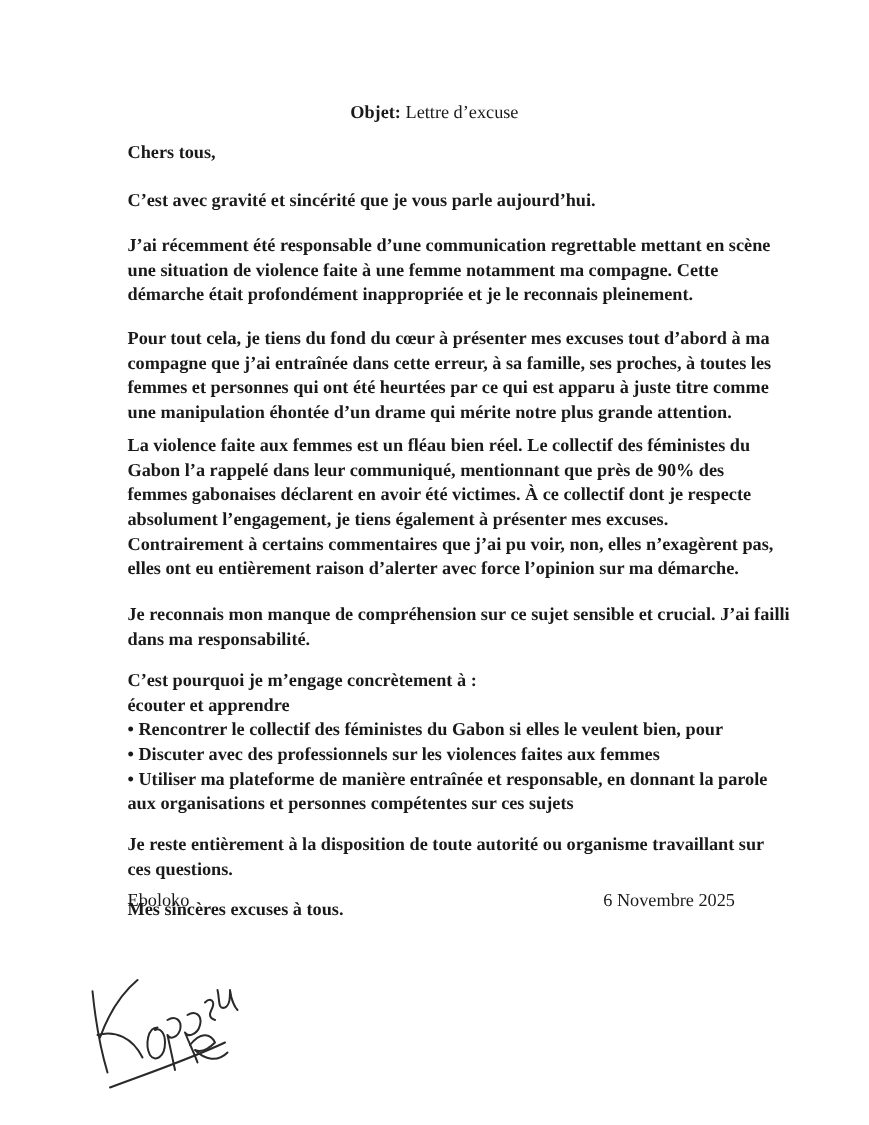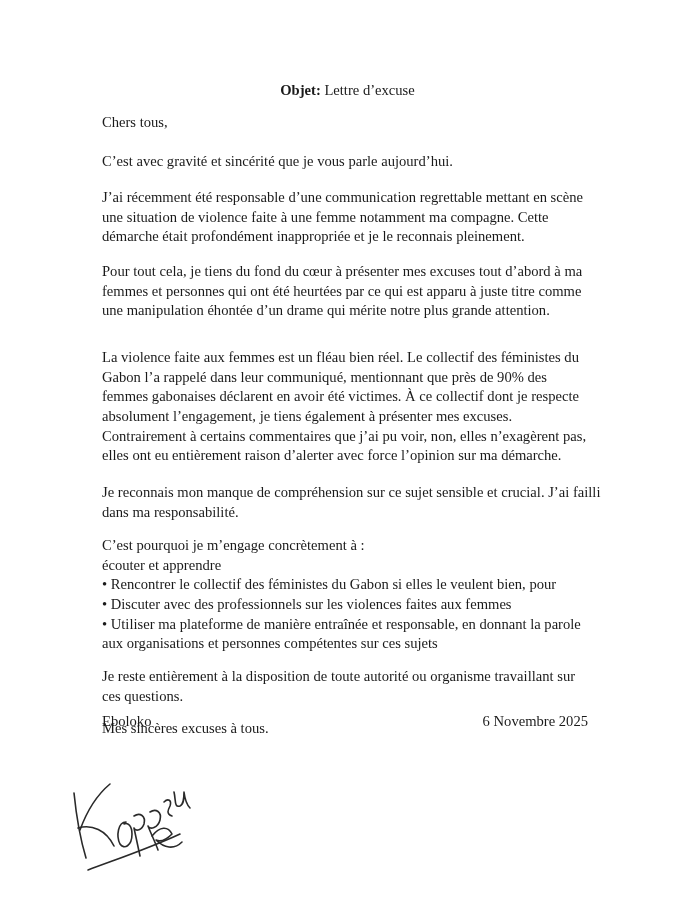--- a/index.html
+++ b/index.html
@@ -3,21 +3,21 @@
   <meta charset="utf-8">
   <style>
     html, body { margin: 0; padding: 0; background: #ffffff; }
     body { width: 695px; height: 900px; position: relative; overflow: hidden; }
     .page {
       position: absolute; left: 0; top: 0; width: 695px; height: 900px;
       background: #ffffff; color: #1a1a1a;
       font-family: "Liberation Serif", "DejaVu Serif", serif;
       font-size: 14.6px; line-height: 19.7px;
     }
-    .text { position: absolute; left: 102px; width: 500px; white-space: nowrap; }
+    .text { position: absolute; left: 102px; width: 500px; white-space: nowrap; font-weight: bold; }
     .title { position: absolute; top: 81px; left: 0; width: 695px; text-align: center; }
     .title b { font-weight: bold; }
     .line { display: block; height: 19.7px; }
     .sign-row { position: absolute; top: 712px; left: 102px; width: 486px; display: flex; justify-content: space-between; }
     .signature { position: absolute; left: 60px; top: 778px; width: 160px; height: 100px; }
   </style>
 </head>
 <body>
 
 <div class="page">
@@ -32,20 +32,21 @@
   <div class="text" style="top:152px">C’est avec gravité et sincérité que je vous parle aujourd’hui.</div>
 
   <div class="text" style="top:188px">
     <span class="line">J’ai récemment été responsable d’une communication regrettable mettant en scène</span>
     <span class="line">une situation de violence faite à une femme notamment ma compagne. Cette</span>
     <span class="line">démarche était profondément inappropriée et je le reconnais pleinement.</span>
   </div>
 
   <div class="text" style="top:262px">
     <span class="line">Pour tout cela, je tiens du fond du cœur à présenter mes excuses tout d’abord à ma</span>
+    <span class="line">compagne que j’ai entraînée dans cette erreur, à sa famille, ses proches, à toutes les</span>
     <span class="line">femmes et personnes qui ont été heurtées par ce qui est apparu à juste titre comme</span>
     <span class="line">une manipulation éhontée d’un drame qui mérite notre plus grande attention.</span>
   </div>
 
   <div class="text" style="top:348px">
     <span class="line">La violence faite aux femmes est un fléau bien réel. Le collectif des féministes du</span>
     <span class="line">Gabon l’a rappelé dans leur communiqué, mentionnant que près de 90% des</span>
     <span class="line">femmes gabonaises déclarent en avoir été victimes. À ce collectif dont je respecte</span>
     <span class="line">absolument l’engagement, je tiens également à présenter mes excuses.</span>
     <span class="line">Contrairement à certains commentaires que j’ai pu voir, non, elles n’exagèrent pas,</span>

